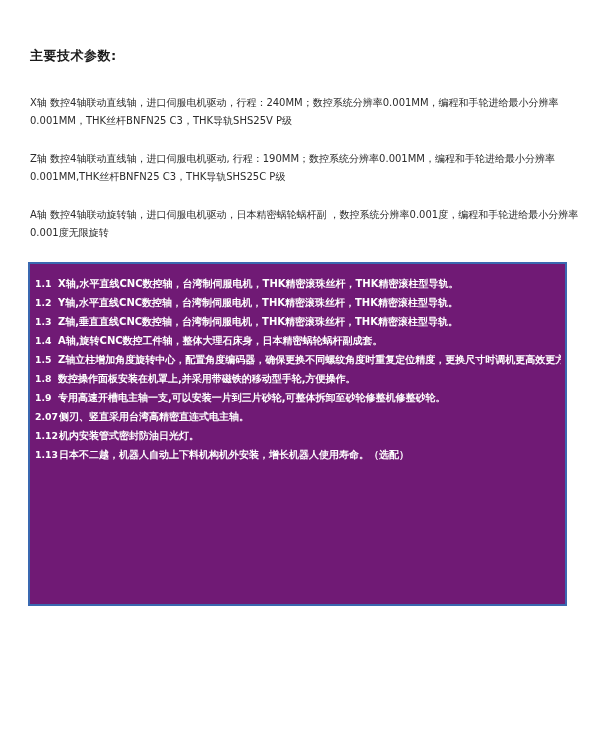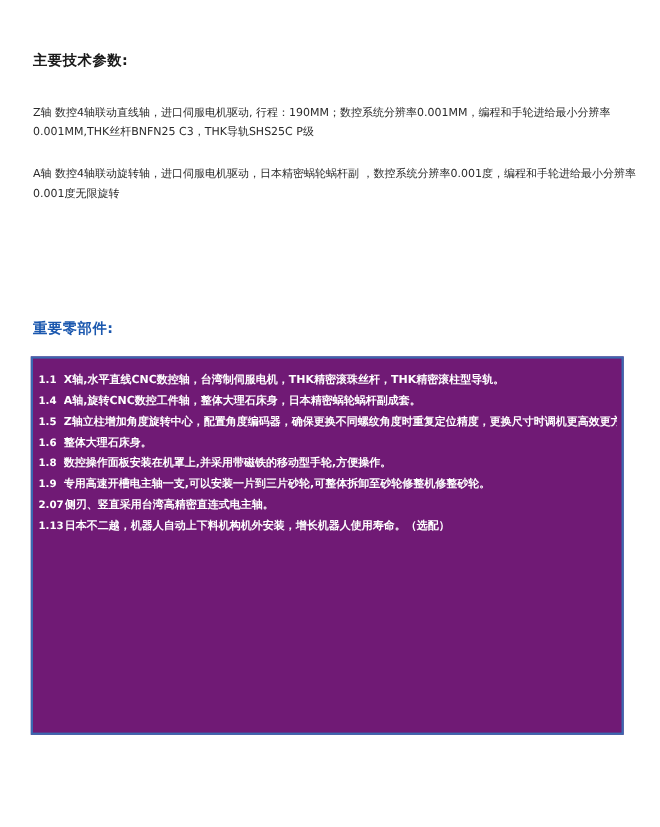--- a/index.html
+++ b/index.html
@@ -82,54 +82,62 @@
   }
 </style>
 </head>
 <body>
 
 <div class="page">
 
   <h1 class="sec-title first">主要技术参数:</h1>
 
   <div class="specs" id="specs">
+      <p class="spec">X轴 数控4轴联动直线轴，进口伺服电机驱动，行程：240MM；数控系统分辨率0.001MM，编程和手轮进给最小分辨率0.001MM，THK丝杆BNFN25 C3，THK导轨SHS25V P级</p>
       <p class="spec">Z轴 数控4轴联动直线轴，进口伺服电机驱动, 行程：190MM；数控系统分辨率0.001MM，编程和手轮进给最小分辨率0.001MM,THK丝杆BNFN25 C3，THK导轨SHS25C P级</p>
       <p class="spec">A轴 数控4轴联动旋转轴，进口伺服电机驱动，日本精密蜗轮蜗杆副 ，数控系统分辨率0.001度，编程和手轮进给最小分辨率0.001度无限旋转</p>
     </div>
 
-  <h2 class="sec-title blue">重要零部件:</h2>
 
   <div class="panel" id="components">
       <div class="comp-row">
         <span class="comp-num">1.1</span>
         <span class="comp-text">X轴,水平直线CNC数控轴，台湾制伺服电机，THK精密滚珠丝杆，THK精密滚柱型导轨。</span>
+      </div>
+      <div class="comp-row">
+        <span class="comp-num">1.2</span>
+        <span class="comp-text">Y轴,水平直线CNC数控轴，台湾制伺服电机，THK精密滚珠丝杆，THK精密滚柱型导轨。</span>
+      </div>
+      <div class="comp-row">
+        <span class="comp-num">1.3</span>
+        <span class="comp-text">Z轴,垂直直线CNC数控轴，台湾制伺服电机，THK精密滚珠丝杆，THK精密滚柱型导轨。</span>
       </div>
       <div class="comp-row">
         <span class="comp-num">1.4</span>
         <span class="comp-text">A轴,旋转CNC数控工件轴，整体大理石床身，日本精密蜗轮蜗杆副成套。</span>
       </div>
       <div class="comp-row">
         <span class="comp-num">1.5</span>
         <span class="comp-text">Z轴立柱增加角度旋转中心，配置角度编码器，确保更换不同螺纹角度时重复定位精度，更换尺寸时调机更高效更方便精准。</span>
-      </div>
-      <div class="comp-row">
-        <span class="comp-num">1.6</span>
-        <span class="comp-text">整体大理石床身。</span>
       </div>
       <div class="comp-row">
         <span class="comp-num">1.8</span>
         <span class="comp-text">数控操作面板安装在机罩上,并采用带磁铁的移动型手轮,方便操作。</span>
       </div>
       <div class="comp-row">
         <span class="comp-num">1.9</span>
         <span class="comp-text">专用高速开槽电主轴一支,可以安装一片到三片砂轮,可整体拆卸至砂轮修整机修整砂轮。</span>
       </div>
       <div class="comp-row">
         <span class="comp-num">2.07</span>
         <span class="comp-text">侧刃、竖直采用台湾高精密直连式电主轴。</span>
       </div>
       <div class="comp-row">
+        <span class="comp-num">1.12</span>
+        <span class="comp-text">机内安装管式密封防油日光灯。</span>
+      </div>
+      <div class="comp-row">
         <span class="comp-num">1.13</span>
         <span class="comp-text">日本不二越，机器人自动上下料机构机外安装，增长机器人使用寿命。（选配）</span>
       </div>
     </div>
 
 </div>
 
 </body></html>

